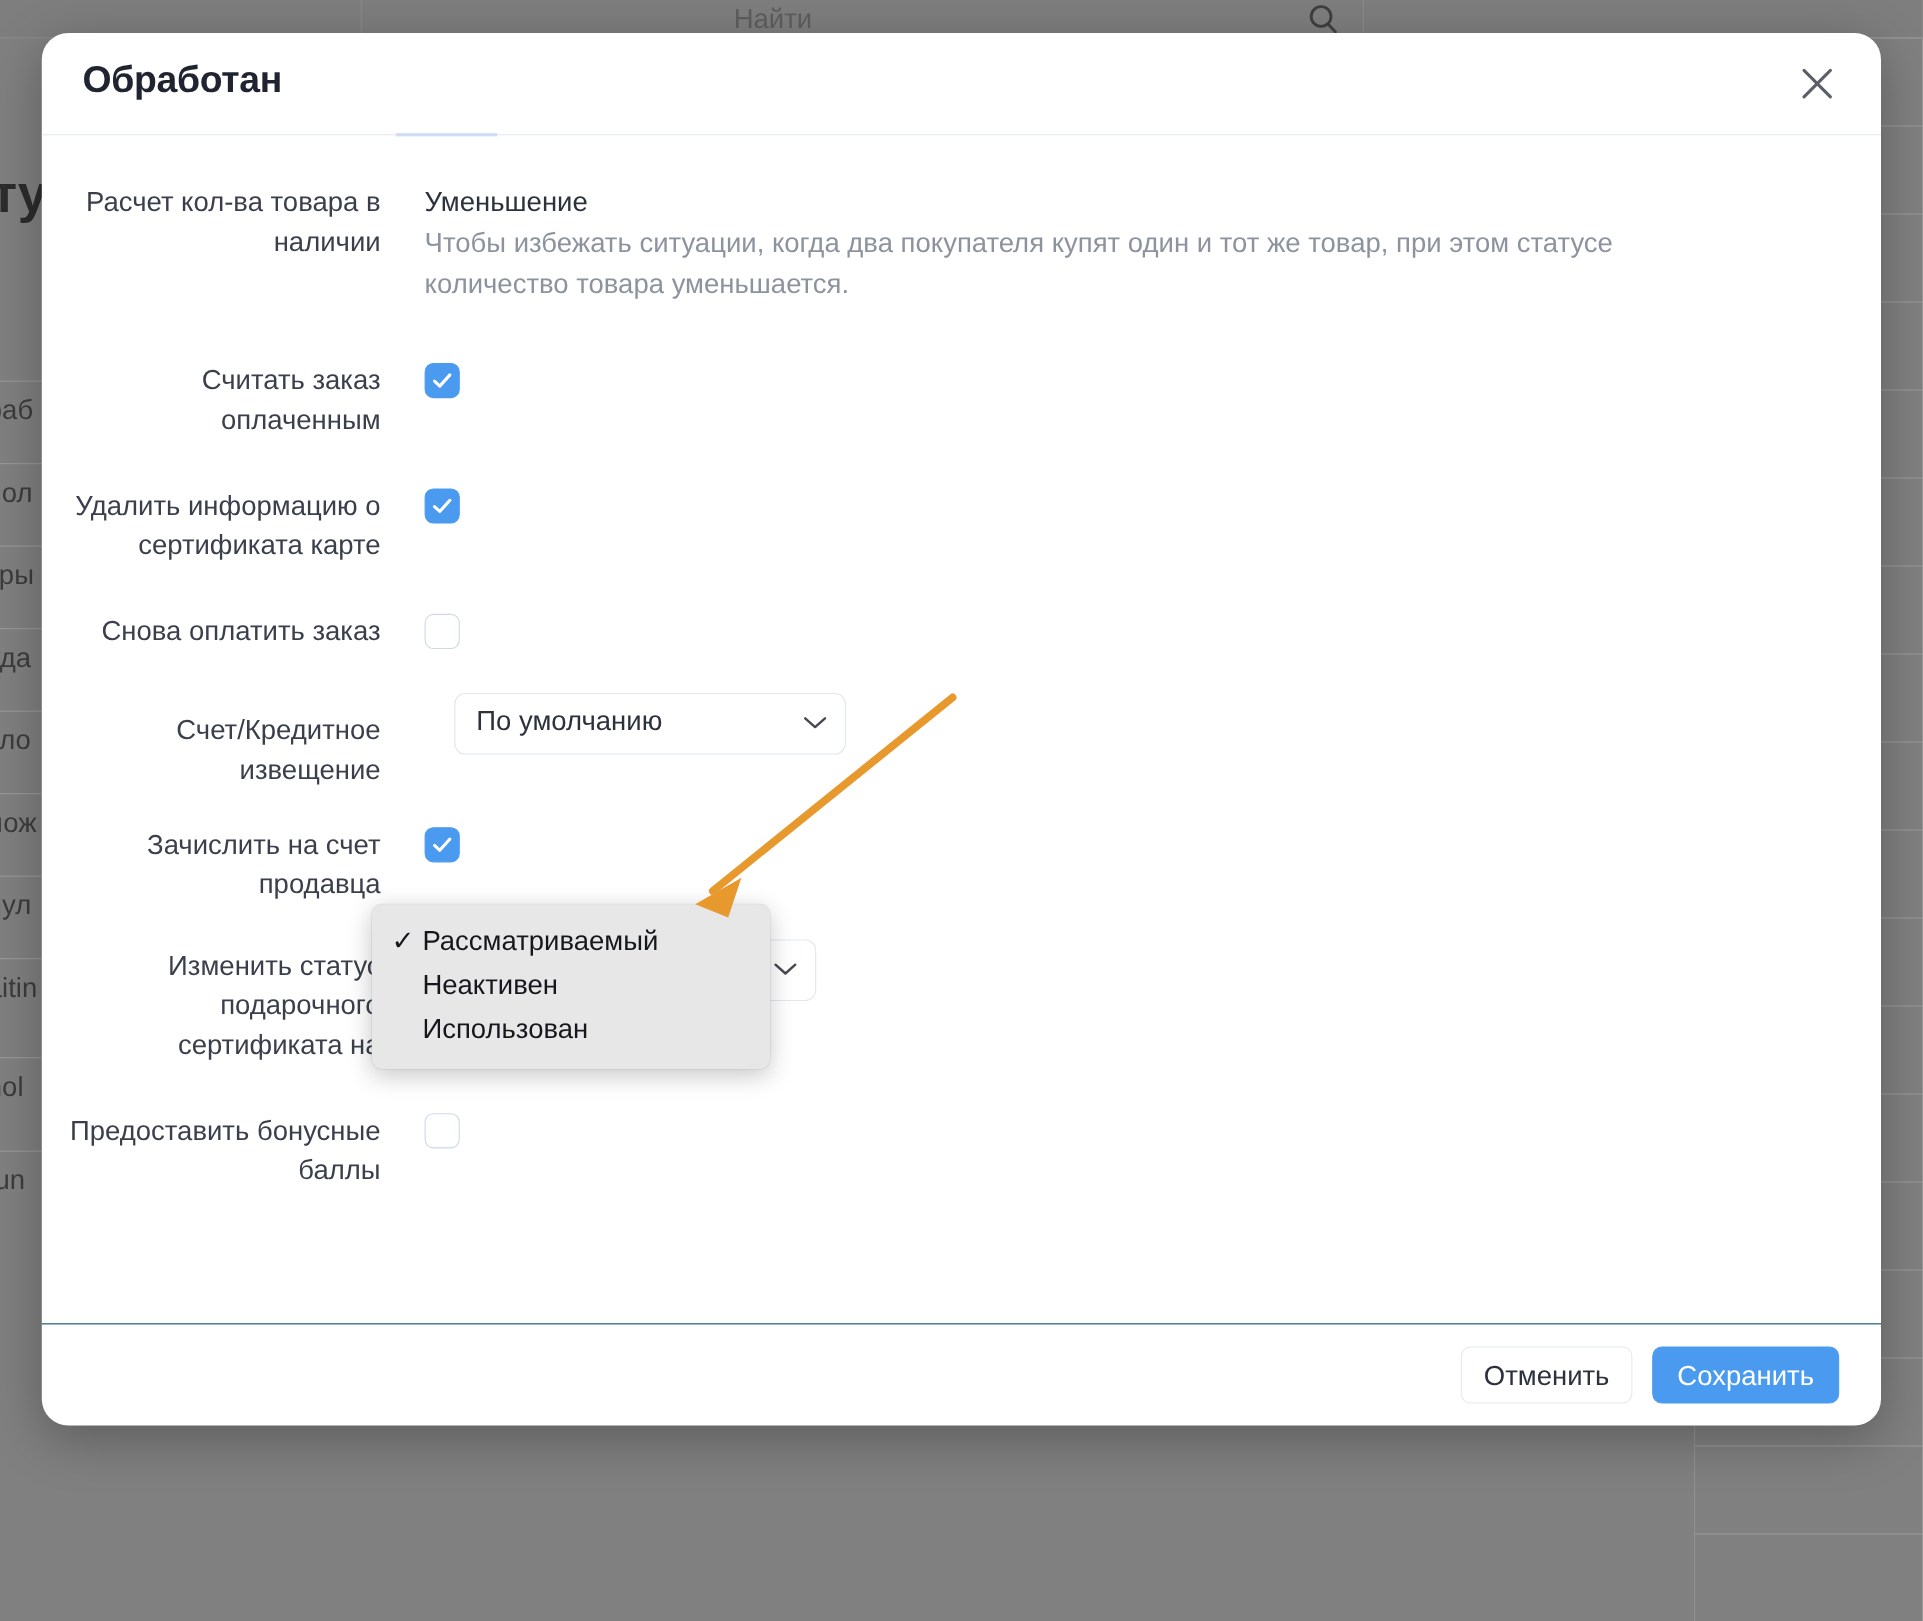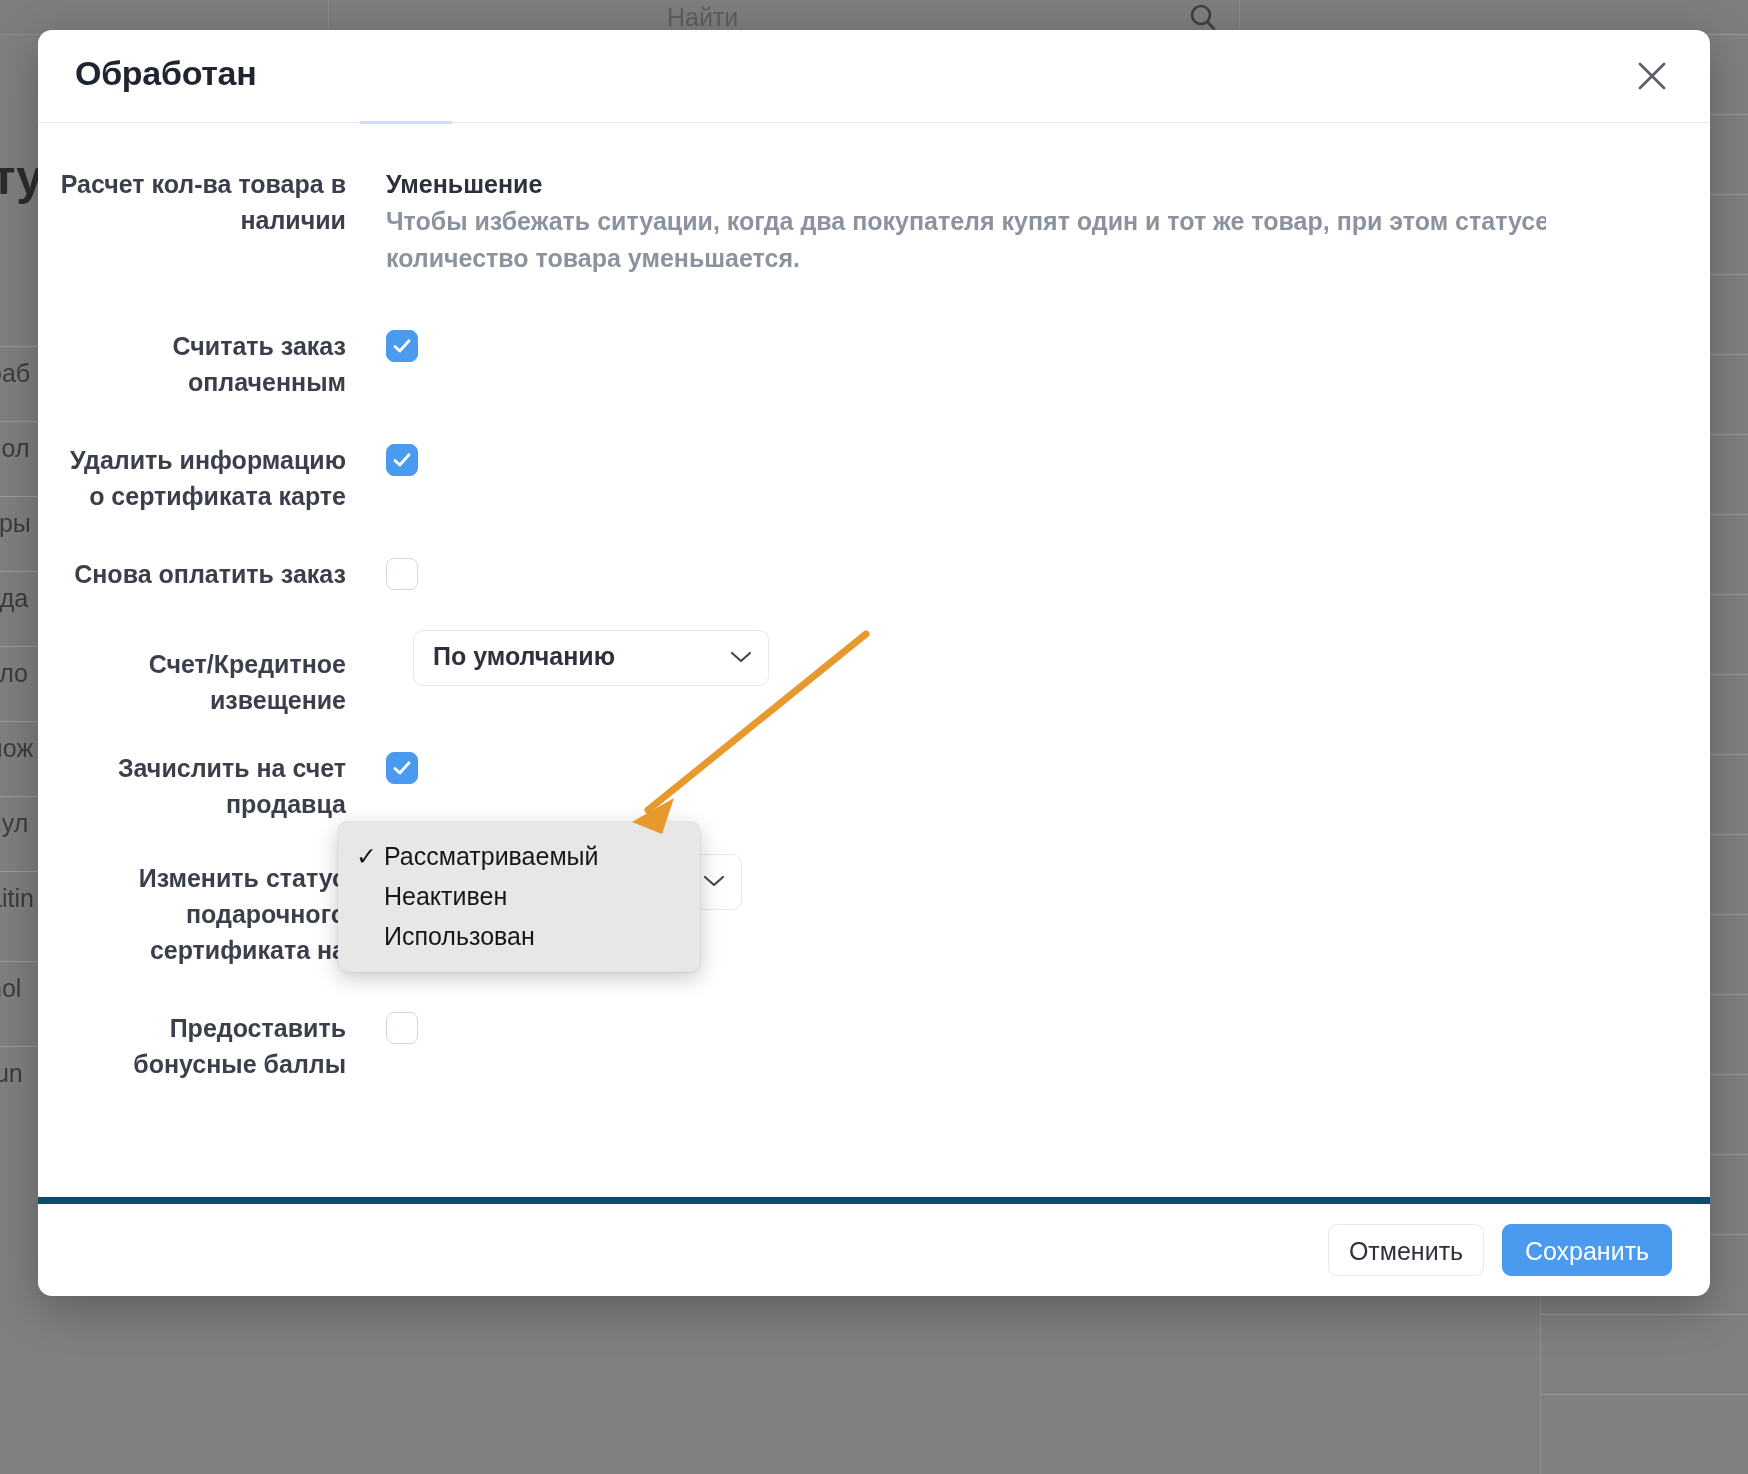--- a/index.html
+++ b/index.html
@@ -87,21 +87,21 @@
     font-size: 26px;
     color: #3a3a3a;
   }
 
   
   #modal {
     position: absolute;
     left: 38px; top: 30px;
     width: 1672px; height: 1266px;
     background: #ffffff;
-    border-radius: 14px;
+    border-radius: 24px;
     box-shadow: 0 12px 46px rgba(0,0,0,0.28);
     overflow: visible;
   }
   #modal-header {
     position: relative;
     height: 92px;
     border-bottom: 1px solid #e4e9f2;
   }
   #modal-title {
     position: absolute;
@@ -125,21 +125,20 @@
     width: 92px; height: 3px;
     background: #cfdcf5;
   }
 
   #modal-body {
     position: absolute;
     left: 0; top: 92px;
     width: 1508px;
     height: 1082px;
     overflow: hidden;
-    font-weight: bold;
   }
 
   .field-row {
     position: absolute;
     left: 0;
     width: 1672px;
   }
   .field-label {
     position: absolute;
     left: 20px;
@@ -239,21 +238,21 @@
     width: 280px; height: 230px;
     z-index: 40;
     pointer-events: none;
   }
 
   
   #modal-footer {
     position: absolute;
     left: 0; bottom: 0;
     width: 1672px; height: 92px;
-    border-top: 7px solid #0c4a6e;
+    border-top: 1px solid #0c4a6e;
   }
   .btn {
     position: absolute;
     top: 20px;
     height: 52px;
     border-radius: 9px;
     font-size: 25px;
     line-height: 52px;
     text-align: center;
     box-sizing: border-box;

